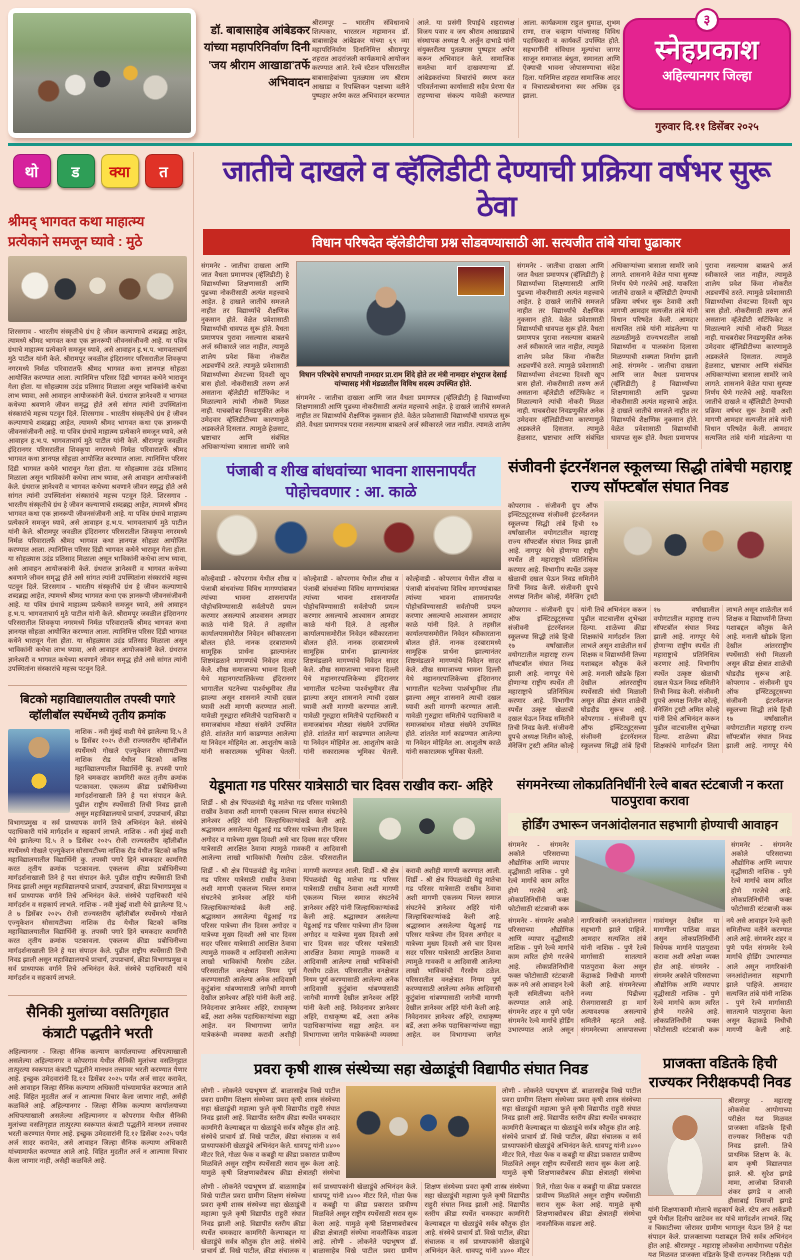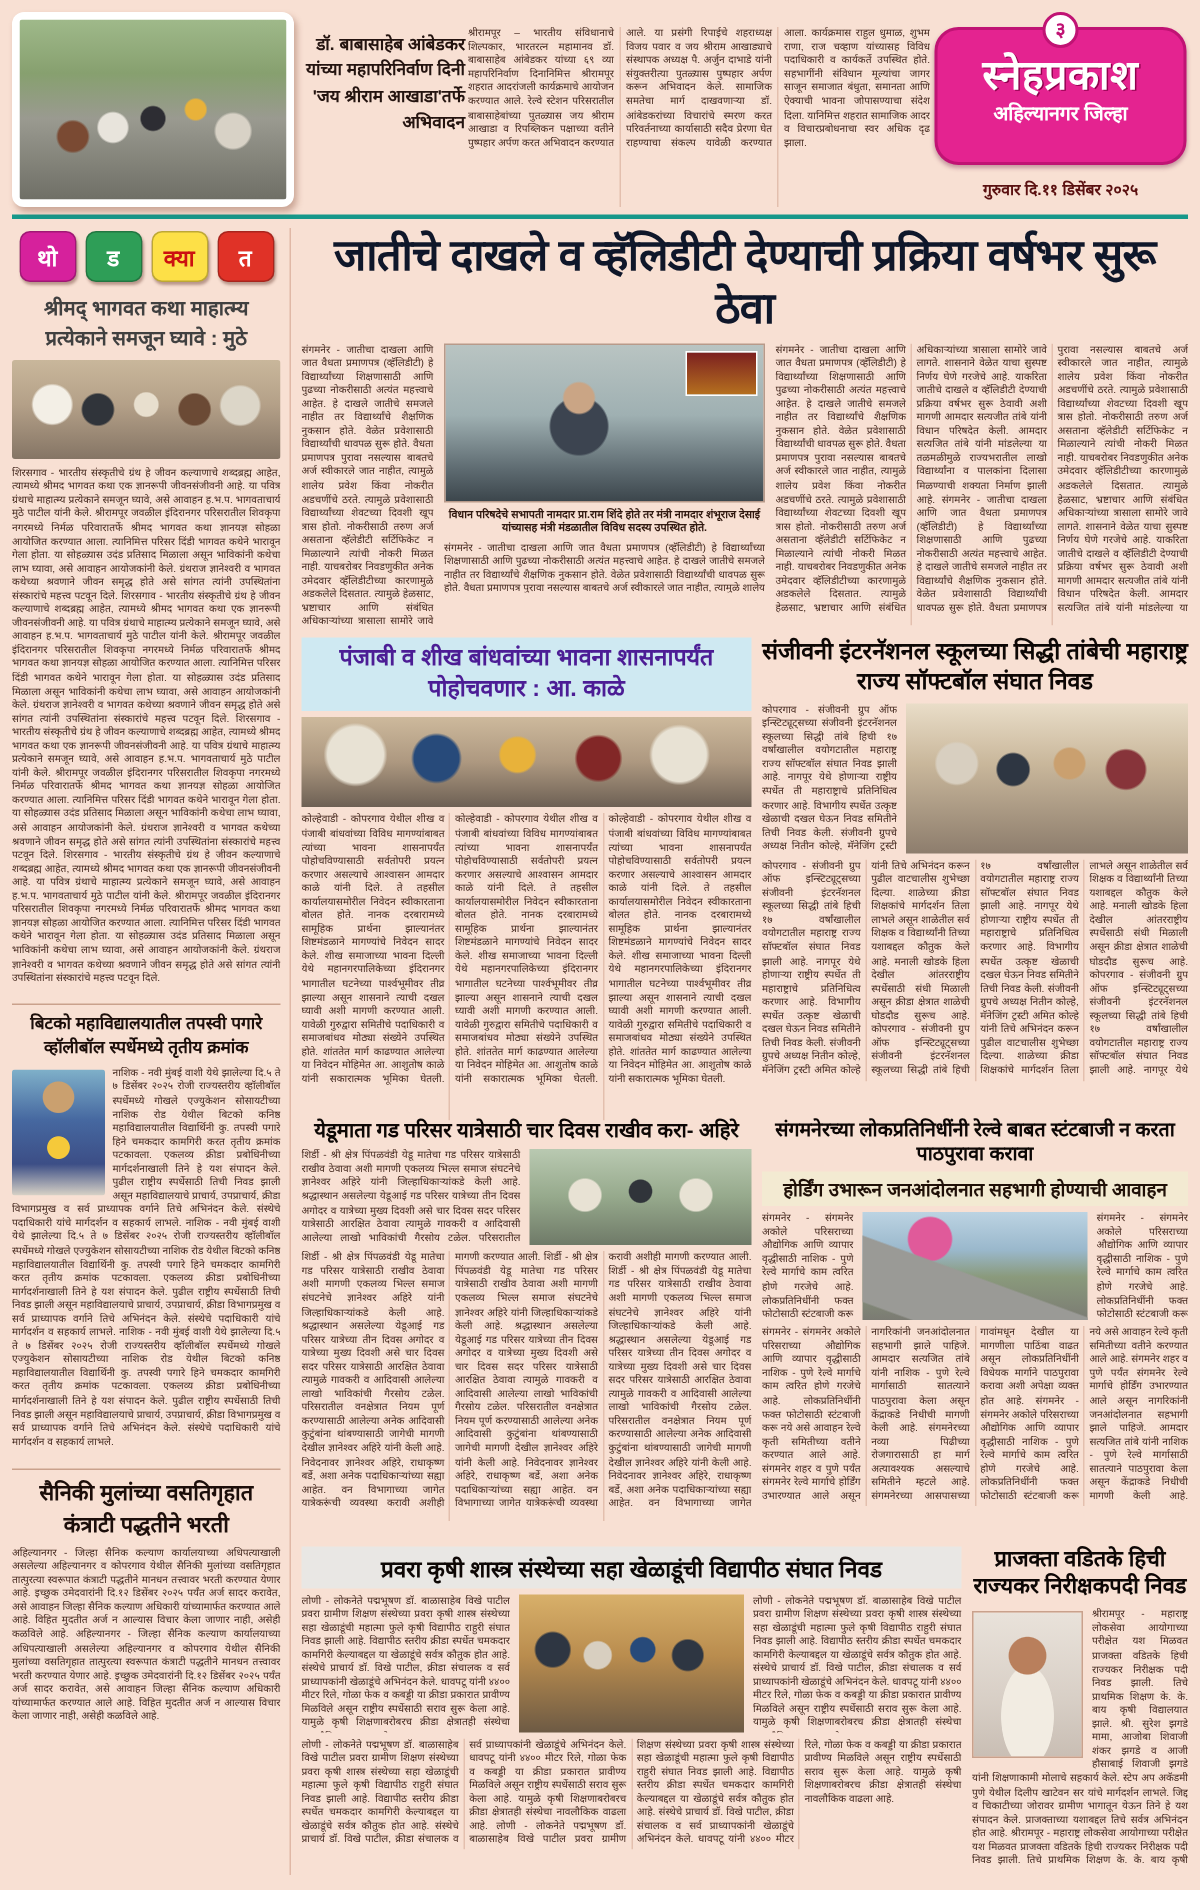--- a/index.html
+++ b/index.html
@@ -32,21 +32,21 @@
   .date-line { margin-top:9px; font-size:10.5px; font-weight:bold; color:#5a1010; }
   .rule-teal { height:3px; background:#17988a; margin:5px 0 6px; }
   
   .grid { display:flex; gap:7px; height:1098px; }
   .sidebar { width:186px; flex:none; border-right:1px solid #e0b8a6; padding-right:6px; display:flex; flex-direction:column; }
   .main { flex:1; min-width:0; display:flex; flex-direction:column; }
   
   .kicker { display:flex; gap:6px; justify-content:center; margin:2px 0 6px; }
   .kbox { width:38px; height:34px; border-radius:7px; color:#fff; font-weight:bold; font-size:15px; display:flex; align-items:center; justify-content:center; box-shadow:1px 2px 2px rgba(90,40,30,.4); border:1px solid rgba(0,0,0,.25); }
   .k1 { background:#d6219c; } .k2 { background:#2e9e57; } .k3 { background:#fde047; color:#cc1111; } .k4 { background:#e03227; }
-  .side-head { font-size:13.5px; font-weight:bold; text-align:center; line-height:1.45; color:#404040; margin:2px 0 5px; }
+  .side-head { font-size:13.5px; font-weight:bold; text-align:left; line-height:1.45; color:#b91c1c; margin:18px 0 5px; }
   .side-photo { height:66px; border-radius:2px; margin-bottom:5px;
     background:
       radial-gradient(circle at 15% 45%, #f3efe6 0 8%, transparent 9%),
       radial-gradient(circle at 32% 50%, #30343a 0 8%, transparent 9%),
       radial-gradient(circle at 50% 45%, #e8dfce 0 8%, transparent 9%),
       radial-gradient(circle at 68% 50%, #6b4a35 0 8%, transparent 9%),
       radial-gradient(circle at 85% 46%, #dcd6c8 0 8%, transparent 9%),
       linear-gradient(180deg,#c9b79b 0%,#b4a088 45%,#857565 100%);
   }
   .small-text { font-size:6.8px; line-height:1.34; text-align:justify; color:#45291f; overflow:hidden; }
@@ -55,21 +55,21 @@
   .side-body2 { height:262px; margin-bottom:6px; }
   .trophy-photo { float:left; width:62px; height:84px; margin:2px 5px 3px 0; border-radius:2px;
     background:
       radial-gradient(circle at 50% 22%, #caa06f 0 14%, transparent 15%),
       radial-gradient(circle at 50% 62%, #f5c93a 0 12%, transparent 13%),
       linear-gradient(180deg,#7fb0c9 0%,#4668a0 40%,#3c4e86 75%,#d8d2c6 100%);
   }
   .side-h3 { font-size:14.5px; font-weight:bold; text-align:center; line-height:1.4; color:#1c0e0a; border-top:1px solid #caa18c; padding-top:6px; margin-bottom:4px; }
   .side-body3 { flex:1; }
   
-  .main-headline { font-size:29px; font-weight:bold; text-align:center; color:#0f172a; letter-spacing:-.5px; line-height:1.2; margin:2px 0 5px; }
+  .main-headline { font-size:29px; font-weight:bold; text-align:center; color:#4c1d95; letter-spacing:-.5px; line-height:1.2; margin:2px 0 5px; }
   .red-bar { background:#c62820; color:#fff; font-weight:bold; font-size:13px; text-align:center; padding:4px 2px; margin:0 2px 6px; }
   
   .main-article { display:flex; gap:7px; height:188px; margin-bottom:8px; }
   .ma-col { width:88px; flex:none; }
   .ma-photo-block { width:214px; flex:none; }
   .speaker-photo { height:106px; border:1px solid #b89a8a; position:relative;
     background:
       radial-gradient(circle at 42% 34%, #caa585 0 7%, transparent 8%),
       radial-gradient(circle at 42% 52%, #3c4450 0 14%, transparent 15%),
       linear-gradient(180deg,#b9c4c2 0%,#9fb0b2 45%,#5d6a70 80%,#3c464c 100%);
@@ -175,20 +175,21 @@
         <div class="trophy-photo"></div>
         <span>नाशिक - नवी मुंबई वाशी येथे झालेल्या दि.५ ते ७ डिसेंबर २०२५ रोजी राज्यस्तरीय व्हॉलीबॉल स्पर्धेमध्ये गोखले एज्युकेशन सोसायटीच्या नाशिक रोड येथील बिटको कनिष्ठ महाविद्यालयातील विद्यार्थिनी कु. तपस्वी पगारे हिने चमकदार कामगिरी करत तृतीय क्रमांक पटकावला. एकलव्य क्रीडा प्रबोधिनीच्या मार्गदर्शनाखाली तिने हे यश संपादन केले. पुढील राष्ट्रीय स्पर्धेसाठी तिची निवड झाली असून महाविद्यालयाचे प्राचार्य, उपप्राचार्य, क्रीडा विभागप्रमुख व सर्व प्राध्यापक वर्गाने तिचे अभिनंदन केले. संस्थेचे पदाधिकारी यांचे मार्गदर्शन व सहकार्य लाभले. नाशिक - नवी मुंबई वाशी येथे झालेल्या दि.५ ते ७ डिसेंबर २०२५ रोजी राज्यस्तरीय व्हॉलीबॉल स्पर्धेमध्ये गोखले एज्युकेशन सोसायटीच्या नाशिक रोड येथील बिटको कनिष्ठ महाविद्यालयातील विद्यार्थिनी कु. तपस्वी पगारे हिने चमकदार कामगिरी करत तृतीय क्रमांक पटकावला. एकलव्य क्रीडा प्रबोधिनीच्या मार्गदर्शनाखाली तिने हे यश संपादन केले. पुढील राष्ट्रीय स्पर्धेसाठी तिची निवड झाली असून महाविद्यालयाचे प्राचार्य, उपप्राचार्य, क्रीडा विभागप्रमुख व सर्व प्राध्यापक वर्गाने तिचे अभिनंदन केले. संस्थेचे पदाधिकारी यांचे मार्गदर्शन व सहकार्य लाभले. नाशिक - नवी मुंबई वाशी येथे झालेल्या दि.५ ते ७ डिसेंबर २०२५ रोजी राज्यस्तरीय व्हॉलीबॉल स्पर्धेमध्ये गोखले एज्युकेशन सोसायटीच्या नाशिक रोड येथील बिटको कनिष्ठ महाविद्यालयातील विद्यार्थिनी कु. तपस्वी पगारे हिने चमकदार कामगिरी करत तृतीय क्रमांक पटकावला. एकलव्य क्रीडा प्रबोधिनीच्या मार्गदर्शनाखाली तिने हे यश संपादन केले. पुढील राष्ट्रीय स्पर्धेसाठी तिची निवड झाली असून महाविद्यालयाचे प्राचार्य, उपप्राचार्य, क्रीडा विभागप्रमुख व सर्व प्राध्यापक वर्गाने तिचे अभिनंदन केले. संस्थेचे पदाधिकारी यांचे मार्गदर्शन व सहकार्य लाभले.</span>
       </div>
       <div class="side-h3">सैनिकी मुलांच्या वसतिगृहात कंत्राटी पद्धतीने भरती</div>
       <div class="small-text side-body3">अहिल्यानगर - जिल्हा सैनिक कल्याण कार्यालयाच्या अधिपत्याखाली असलेल्या अहिल्यानगर व कोपरगाव येथील सैनिकी मुलांच्या वसतिगृहात तात्पुरत्या स्वरूपात कंत्राटी पद्धतीने मानधन तत्त्वावर भरती करण्यात येणार आहे. इच्छुक उमेदवारांनी दि.१२ डिसेंबर २०२५ पर्यंत अर्ज सादर करावेत, असे आवाहन जिल्हा सैनिक कल्याण अधिकारी यांच्यामार्फत करण्यात आले आहे. विहित मुदतीत अर्ज न आल्यास विचार केला जाणार नाही, असेही कळविले आहे. अहिल्यानगर - जिल्हा सैनिक कल्याण कार्यालयाच्या अधिपत्याखाली असलेल्या अहिल्यानगर व कोपरगाव येथील सैनिकी मुलांच्या वसतिगृहात तात्पुरत्या स्वरूपात कंत्राटी पद्धतीने मानधन तत्त्वावर भरती करण्यात येणार आहे. इच्छुक उमेदवारांनी दि.१२ डिसेंबर २०२५ पर्यंत अर्ज सादर करावेत, असे आवाहन जिल्हा सैनिक कल्याण अधिकारी यांच्यामार्फत करण्यात आले आहे. विहित मुदतीत अर्ज न आल्यास विचार केला जाणार नाही, असेही कळविले आहे.</div>
     </div>
 
     <div class="main">
 
       <div class="main-headline">जातीचे दाखले व व्हॅलिडीटी देण्याची प्रक्रिया वर्षभर सुरू ठेवा</div>
+      <div class="red-bar">विधान परिषदेत व्हॅलेडीटीचा प्रश्न सोडवण्यासाठी आ. सत्यजीत तांबे यांचा पुढाकार</div>
 
       <div class="main-article">
         <div class="ma-col small-text" style="height:188px">संगमनेर - जातीचा दाखला आणि जात वैधता प्रमाणपत्र (व्हॅलिडीटी) हे विद्यार्थ्यांच्या शिक्षणासाठी आणि पुढच्या नोकरीसाठी अत्यंत महत्त्वाचे आहेत. हे दाखले जातीचे समजले नाहीत तर विद्यार्थ्यांचे शैक्षणिक नुकसान होते. वेळेत प्रवेशासाठी विद्यार्थ्यांची धावपळ सुरू होते. वैधता प्रमाणपत्र पुरावा नसल्यास बाबतचे अर्ज स्वीकारले जात नाहीत, त्यामुळे शालेय प्रवेश किंवा नोकरीत अडचणींचे ठरते. त्यामुळे प्रवेशासाठी विद्यार्थ्यांच्या शेवटच्या दिवशी खूप त्रास होतो. नोकरीसाठी तरुण अर्ज असताना व्हॅलेडीटी सर्टिफिकेट न मिळाल्याने त्यांची नोकरी मिळत नाही. याचबरोबर निवडणुकीत अनेक उमेदवार व्हॅलिडीटीच्या कारणामुळे अडकलेले दिसतात. त्यामुळे हेळसाट, भ्रष्टाचार आणि संबंधित अधिकाऱ्यांच्या त्रासाला सामोरे जावे लागते. शासनाने वेळेत याचा सुस्पष्ट निर्णय घेणे गरजेचे आहे. याकरिता जातीचे दाखले व व्हॅलिडीटी देण्याची प्रक्रिया वर्षभर सुरू ठेवावी अशी मागणी आमदार सत्यजीत तांबे यांनी विधान परिषदेत केली. आमदार सत्यजित तांबे यांनी मांडलेल्या या तळमळीमुळे राज्यभरातील लाखो विद्यार्थ्यांना व पालकांना दिलासा मिळण्याची शक्यता निर्माण झाली आहे.</div>
         <div class="ma-photo-block">
           <div class="speaker-photo">
             <div class="inset"></div>
           </div>
           <div class="ma-caption">विधान परिषदेचे सभापती नामदार प्रा.राम शिंदे होते तर मंत्री नामदार शंभूराज देसाई यांच्यासह मंत्री मंडळातील विविध सदस्य उपस्थित होते.</div>
           <div class="small-text ma-extra">संगमनेर - जातीचा दाखला आणि जात वैधता प्रमाणपत्र (व्हॅलिडीटी) हे विद्यार्थ्यांच्या शिक्षणासाठी आणि पुढच्या नोकरीसाठी अत्यंत महत्त्वाचे आहेत. हे दाखले जातीचे समजले नाहीत तर विद्यार्थ्यांचे शैक्षणिक नुकसान होते. वेळेत प्रवेशासाठी विद्यार्थ्यांची धावपळ सुरू होते. वैधता प्रमाणपत्र पुरावा नसल्यास बाबतचे अर्ज स्वीकारले जात नाहीत, त्यामुळे शालेय प्रवेश किंवा नोकरीत अडचणींचे ठरते. त्यामुळे प्रवेशासाठी विद्यार्थ्यांच्या शेवटच्या दिवशी खूप त्रास होतो. नोकरीसाठी तरुण अर्ज असताना व्हॅलेडीटी सर्टिफिकेट न मिळाल्याने त्यांची नोकरी मिळत नाही. याचबरोबर निवडणुकीत अनेक उमेदवार व्हॅलिडीटीच्या कारणामुळे अडकलेले दिसतात. त्यामुळे हेळसाट, भ्रष्टाचार आणि संबंधित अधिकाऱ्यांच्या त्रासाला सामोरे जावे लागते. शासनाने वेळेत याचा सुस्पष्ट निर्णय घेणे गरजेचे आहे. याकरिता जातीचे दाखले व व्हॅलिडीटी देण्याची प्रक्रिया वर्षभर सुरू ठेवावी अशी मागणी आमदार सत्यजीत तांबे यांनी विधान परिषदेत केली. आमदार सत्यजित तांबे यांनी मांडलेल्या या तळमळीमुळे राज्यभरातील लाखो विद्यार्थ्यांना व पालकांना दिलासा मिळण्याची शक्यता निर्माण झाली आहे.</div>
         </div>

